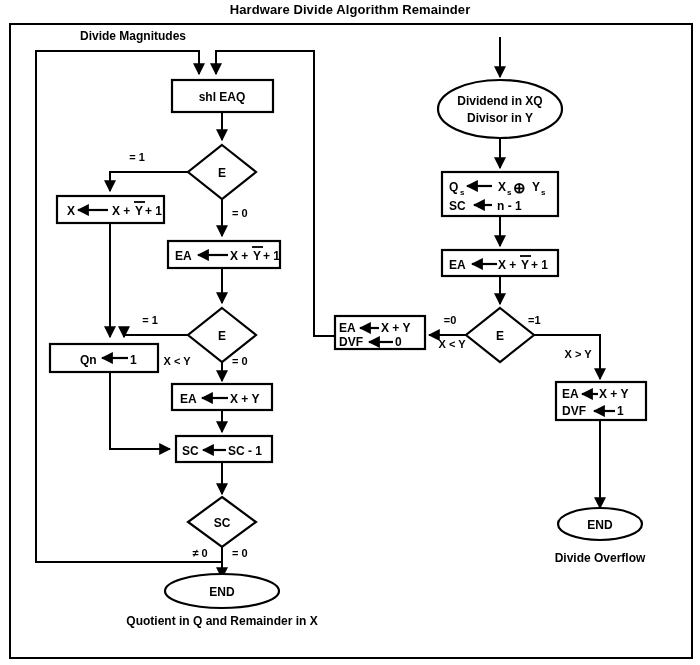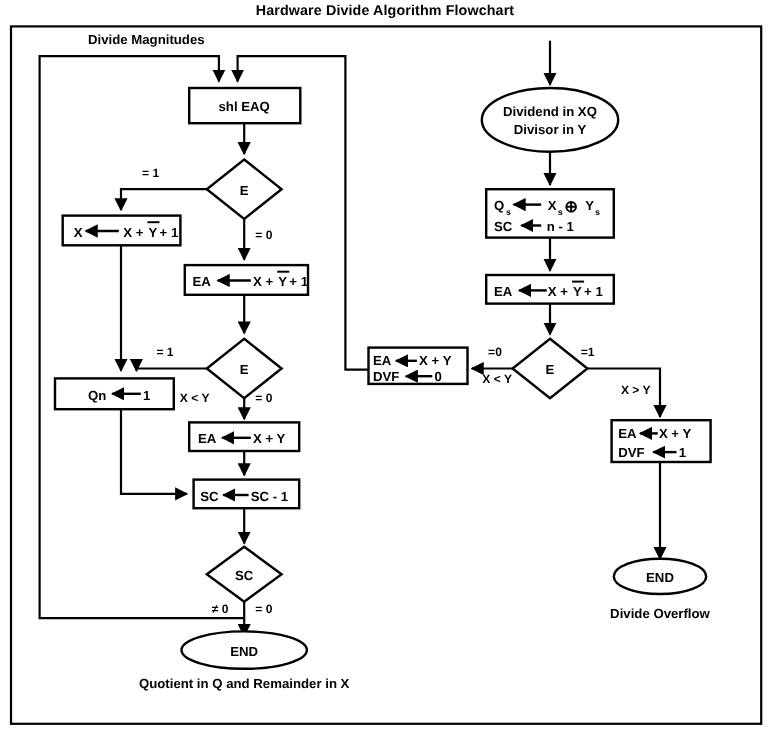--- a/index.html
+++ b/index.html
@@ -46,21 +46,21 @@
   .op-arrow { stroke: #000000; stroke-width: 2.2; fill: none; }
   .lbl { font-size: 11px; }
   .lbl-node { font-size: 12px; }
   .lbl-cap { font-size: 12px; }
 </style>
 </head>
 <body>
 
 <div id="page">
 
-  <div id="chart-title">Hardware Divide Algorithm Flowchart</div>
+  <div id="chart-title">Hardware Divide Algorithm Remainder</div>
 
   <svg id="flow" width="700" height="665" viewBox="0 0 700 665">
     <defs>
       <marker id="ah" viewBox="0 0 10 10" refX="9" refY="5" markerWidth="6" markerHeight="6" orient="auto-start-reverse">
         <path d="M 0 0 L 10 5 L 0 10 z" fill="#000000"></path>
       </marker>
       <marker id="ah2" viewBox="0 0 10 10" refX="9" refY="5" markerWidth="5.5" markerHeight="5.5" orient="auto-start-reverse">
         <path d="M 0 0 L 10 5 L 0 10 z" fill="#000000"></path>
       </marker>
     </defs>

